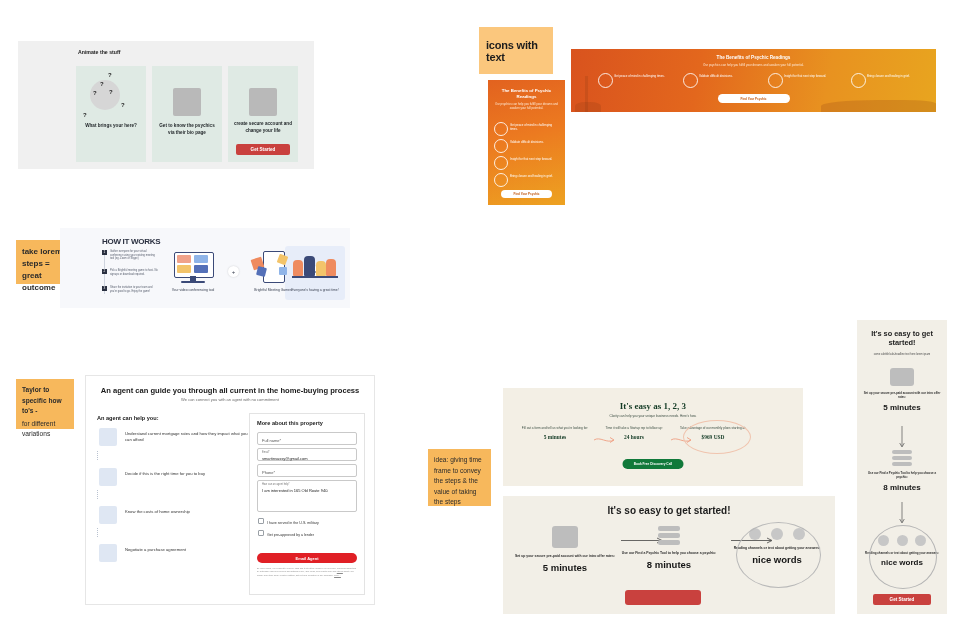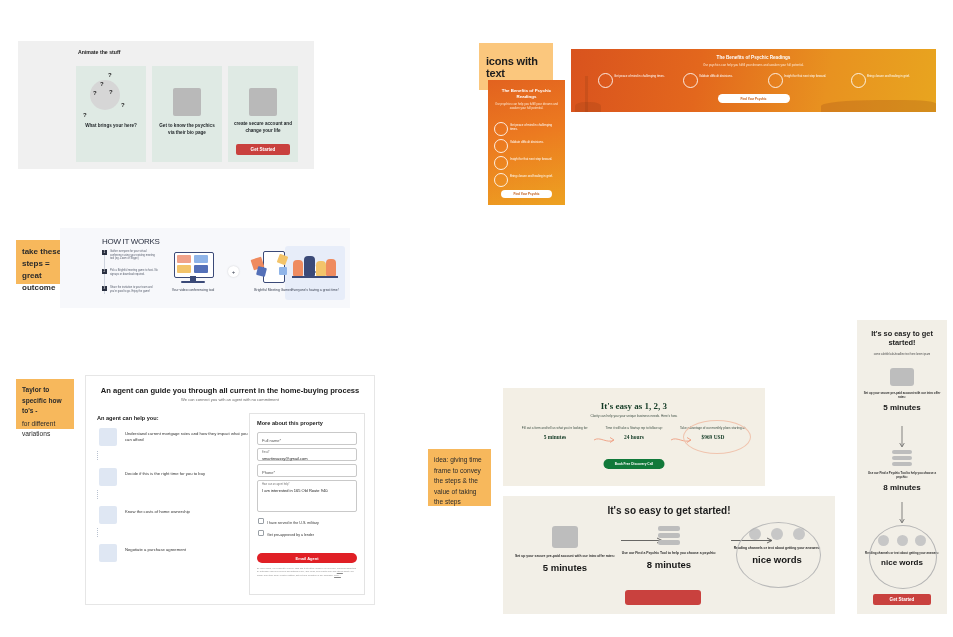--- a/index.html
+++ b/index.html
@@ -29,21 +29,21 @@
   .pa-sq{position:absolute;left:50%;transform:translateX(-50%);width:28px;height:28px;background:#b9b9b9;border-radius:2px;}
   .pa-qcircle{position:absolute;left:14px;top:14px;width:30px;height:30px;border-radius:50%;background:#d6d6d6;}
   .q{position:absolute;font-size:6px;font-weight:bold;color:#222;}
   .btn-red{
     background:#c9413e;color:#fff;border:none;border-radius:2px;
     font-size:4.6px;font-weight:bold;text-align:center;
     padding:3px 0;cursor:pointer;
   }
 
   
-  #hdr-icons-text{left:479px;top:43px;width:74px;height:47px;background:#fbc77d;}
+  #hdr-icons-text{left:479px;top:27px;width:74px;height:47px;background:#fbc77d;}
   #hdr-icons-text .t{position:absolute;left:7px;top:12px;font-size:11px;font-weight:bold;color:#1d1d1d;letter-spacing:-.2px;}
 
   #mobile-benefits{
     left:488px;top:80px;width:77px;height:125px;
     background:linear-gradient(165deg,#e2621f 0%,#ec7a20 45%,#eda221 100%);
     overflow:hidden;
   }
   #mobile-benefits .mb-h{position:absolute;left:6px;right:6px;top:8px;text-align:center;color:#fff;font-size:4.4px;font-weight:bold;line-height:1.35;}
   #mobile-benefits .mb-s{position:absolute;left:6px;right:6px;top:22px;text-align:center;color:#ffe9d4;font-size:2.9px;line-height:1.45;}
   .mb-row{position:absolute;left:6px;right:6px;height:14px;}
@@ -64,21 +64,21 @@
   #hero-banner .hb-h{position:absolute;left:0;right:0;top:6px;text-align:center;color:#fff;font-size:4.6px;font-weight:bold;}
   #hero-banner .hb-s{position:absolute;left:0;right:0;top:14px;text-align:center;color:#ffe7d2;font-size:3px;}
   .hb-item{position:absolute;top:24px;width:82px;height:16px;}
   .hb-item .ic{position:absolute;left:2px;top:0;width:13px;height:13px;border:.7px solid rgba(255,255,255,.85);border-radius:50%;}
   .hb-item .tx{position:absolute;left:18px;right:2px;top:2px;color:#fff;font-size:2.9px;line-height:1.35;}
   #hero-banner .hb-btn{position:absolute;left:50%;transform:translateX(-50%);top:45px;width:72px;height:9px;}
   .tree{position:absolute;bottom:0;opacity:.22;background:#8d3a10;}
 
   
   #panel-hiw{left:60px;top:228px;width:290px;height:80px;background:#f7f8fb;}
-  #panel-hiw .hiw-t{position:absolute;left:42px;top:9px;font-size:8px;font-weight:normal;color:#2a3040;letter-spacing:-.3px;}
+  #panel-hiw .hiw-t{position:absolute;left:42px;top:9px;font-size:8px;font-weight:bold;color:#2a3040;letter-spacing:-.3px;}
   .hiw-step{position:absolute;left:42px;width:56px;}
   .hiw-step .num{position:absolute;left:0;top:0;width:5px;height:5px;background:#2a3040;color:#fff;font-size:3.2px;text-align:center;line-height:5px;}
   .hiw-step .st{position:absolute;left:8px;right:0;top:0;font-size:2.6px;color:#555c6b;line-height:1.4;}
   .hiw-line{position:absolute;left:44.2px;top:26px;width:.6px;height:40px;background:#cfd4de;}
   .hiw-img{position:absolute;top:22px;width:50px;height:36px;}
   .hiw-cap{position:absolute;top:60px;width:56px;text-align:center;font-size:3.4px;color:#3b4252;line-height:1.4;}
   .hiw-op{position:absolute;top:38px;width:11px;height:11px;border-radius:50%;background:#fff;box-shadow:0 0 2px rgba(0,0,0,.18);
           display:flex;align-items:center;justify-content:center;font-size:6px;color:#3b4252;}
   #hiw-highlight{position:absolute;left:225px;top:18px;width:60px;height:54px;background:#e7edf9;border-radius:3px;}
 
@@ -99,21 +99,21 @@
   .fld .val{position:absolute;left:4px;right:4px;top:6.5px;font-size:4px;color:#222;}
   .fld .ph{position:absolute;left:4px;top:5px;font-size:4px;color:#555;}
   .cbrow{position:absolute;left:8px;font-size:3.6px;color:#333;}
   .cbrow .box{display:inline-block;width:4px;height:4px;border:1px solid #9aa0a6;border-radius:1px;margin-right:3px;vertical-align:-.5px;}
   #btn-email-agent{position:absolute;left:7px;top:139px;width:100px;height:10px;background:#e01f25;border-radius:6px;color:#fff;
                    font-size:4px;font-weight:bold;display:flex;align-items:center;justify-content:center;cursor:pointer;}
   #agent-form .fine{position:absolute;left:7px;right:7px;top:153px;font-size:2.2px;color:#8a8a8a;line-height:1.5;}
   #agent-form .fine u{text-decoration:underline;}
 
   
-  #panel-123{left:503px;top:388px;width:262px;height:98px;background:#f3efe5;}
+  #panel-123{left:503px;top:388px;width:300px;height:98px;background:#f3efe5;}
   #panel-123 .e-h{position:absolute;left:0;right:0;top:13px;text-align:center;font-size:9px;font-weight:bold;color:#123a24;
                   font-family:"Liberation Serif",serif;}
   #panel-123 .e-s{position:absolute;left:0;right:0;top:26px;text-align:center;font-size:3.2px;color:#3d4f44;}
   .e-col{position:absolute;top:38px;width:76px;text-align:center;}
   .e-col .ct{font-size:3.1px;color:#3d4f44;line-height:1.45;}
   .e-col .cv{margin-top:4px;font-size:5.4px;font-weight:bold;color:#123a24;font-family:"Liberation Serif",serif;}
   .e-arrow{position:absolute;top:48px;width:22px;height:8px;}
   #e-ellipse{position:absolute;left:683px;top:420px;width:66px;height:32px;border:1px solid #f0c4ae;border-radius:50%;}
   #btn-discovery{position:absolute;left:50%;transform:translateX(-50%);top:71px;width:61px;height:10px;background:#11793a;
                  border-radius:8px;color:#fff;font-size:3.2px;font-weight:bold;display:flex;align-items:center;justify-content:center;cursor:pointer;}
@@ -234,21 +234,21 @@
   </div>
   <div class="hb-item" style="left:278px;">
     <span class="ic"></span>
     <span class="tx">Bring closure and healing in grief.</span>
   </div>
 
   <div class="pill-white hb-btn">Find Your Psychic</div>
 </div>
 
 <div class="abs note note-lg" id="note-steps" style="left:16px;top:240px;width:58px;height:44px;">
-  <p>take these steps = great outcome</p>
+  <p>take lorem steps = great outcome</p>
 </div>
 
 <div class="abs" id="panel-hiw">
   <div id="hiw-highlight"></div>
   <div class="hiw-t">HOW IT WORKS</div>
   <div class="hiw-line"></div>
 
   <div class="hiw-step" style="top:22px;">
     <span class="num">1</span>
     <span class="st">Gather everyone for your virtual conference using your existing meeting tool (eg. Zoom or Skype)</span>

